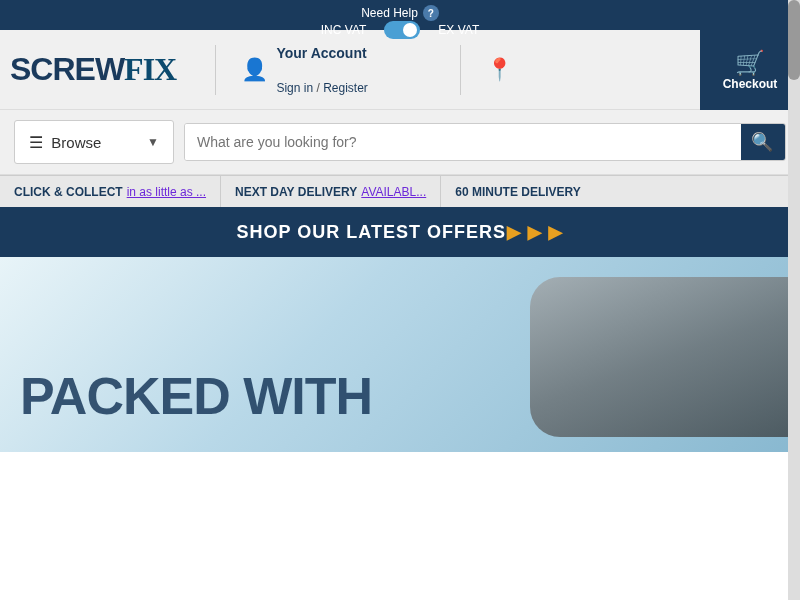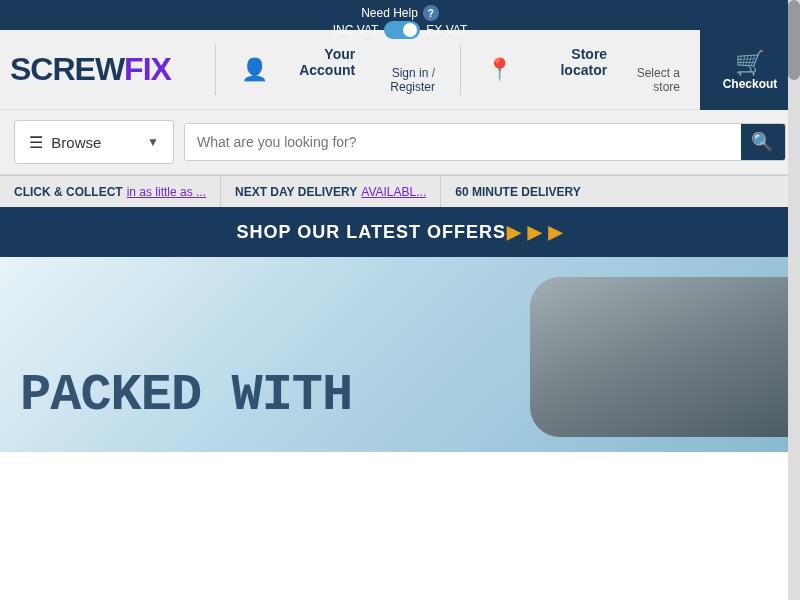--- a/index.html
+++ b/index.html
@@ -16,62 +16,61 @@
       font-size: 12px;
       height: 30px;
       flex-direction: column;
     }
     .top-bar-left { display: flex; align-items: center; gap: 5px; }
     .help-icon {
       display: inline-flex; align-items: center; justify-content: center;
       width: 16px; height: 16px; border-radius: 50%;
       background: #4a7aaa; color: #fff; font-size: 10px; font-weight: bold;
     }
-    .vat-toggle { display: flex; align-items: center; gap: 6px; font-size: 12px; }
+    .vat-toggle { display: flex; align-items: center; gap: 18px; font-size: 12px; }
     .toggle-track {
       width: 36px; height: 18px; background: #4a9fd4; border-radius: 9px;
       position: relative; cursor: pointer;
     }
     .toggle-thumb {
       width: 14px; height: 14px; background: #fff; border-radius: 50%;
       position: absolute; top: 2px; left: 19px;
     }
 
     
     .header {
       background: #f0f0f0;
       display: flex;
       align-items: center;
       padding: 8px 10px;
       gap: 0;
       border-bottom: 1px solid #ddd;
       height: 80px;
-      text-align: right;
     }
     .logo-area {
       flex: 0 0 200px;
       display: flex; align-items: center;
     }
     .logo {
       font-size: 32px; font-weight: 900; letter-spacing: -1px;
       display: flex; align-items: baseline;
     }
     .logo-screw { color: #1a3a5c; }
-    .logo-fix { color: #6d28d9; }
+    .logo-fix { color: #0c4a6e; font-family: Liberation Serif, serif; }
 
     .header-divider {
       width: 1px; background: #ccc; height: 50px; margin: 0 5px;
     }
 
     .header-section {
       display: flex; align-items: center; gap: 8px;
       padding: 0 20px; flex: 1;
     }
     .header-icon { font-size: 22px; color: #1a3a5c; }
-    .header-text { display: flex; flex-direction: row; }
+    .header-text { display: flex; flex-direction: column; }
     .header-text-title { font-size: 14px; font-weight: bold; color: #1a3a5c; }
     .header-text-sub { font-size: 12px; color: #555; margin-top: 20px; }
     .header-text-sub a { color: #1a3a5c; text-decoration: none; }
 
     .checkout-section {
       display: flex; flex-direction: column; align-items: center;
       padding: 0 20px; background: #1a3a5c; height: 80px;
       justify-content: center; margin: -8px -10px -8px 0;
       min-width: 100px; cursor: pointer;
     }
@@ -132,21 +131,21 @@
       font-size: 18px; font-weight: bold; letter-spacing: 1px;
       display: flex; align-items: center; justify-content: center; gap: 1px;
       cursor: pointer;
     }
     .offers-arrows { color: #e8a020; font-size: 18px; }
 
     
     .hero {
       background: linear-gradient(135deg, #e8f4f8 0%, #b8d8e8 40%, #88b8d0 100%);
       height: 195px; overflow: hidden; position: relative;
-      display: flex; align-items: center; font-family: Liberation Mono, monospace;
+      display: flex; align-items: center;
     }
     .hero-text {
       position: absolute; left: 20px; bottom: 30px;
       font-size: 52px; font-weight: 900; color: #1a3a5c;
       text-transform: uppercase; line-height: 1; opacity: 0.85;
       letter-spacing: -1px;
     }
     .hero-image-area {
       position: absolute; right: 0; top: 0; bottom: 0;
       width: 320px; overflow: hidden;
@@ -200,24 +199,20 @@
       <span class="header-text-sub">
         <a>Sign in</a><span> / </span><a>Register</a>
       </span>
     </div>
   </div>
 
   <div class="header-divider"></div>
 
   <div class="header-section">
     <span class="header-icon">📍</span>
-    <div class="header-text">
-      <span class="header-text-title">Store locator</span>
-      <span class="header-text-sub">Select a store</span>
-    </div>
   </div>
 
   <div class="checkout-section">
     <span class="basket-icon">🛒</span>
     <span class="checkout-label">Checkout</span>
   </div>
 </div>
 
 <div class="search-bar">
   <button class="browse-btn">

